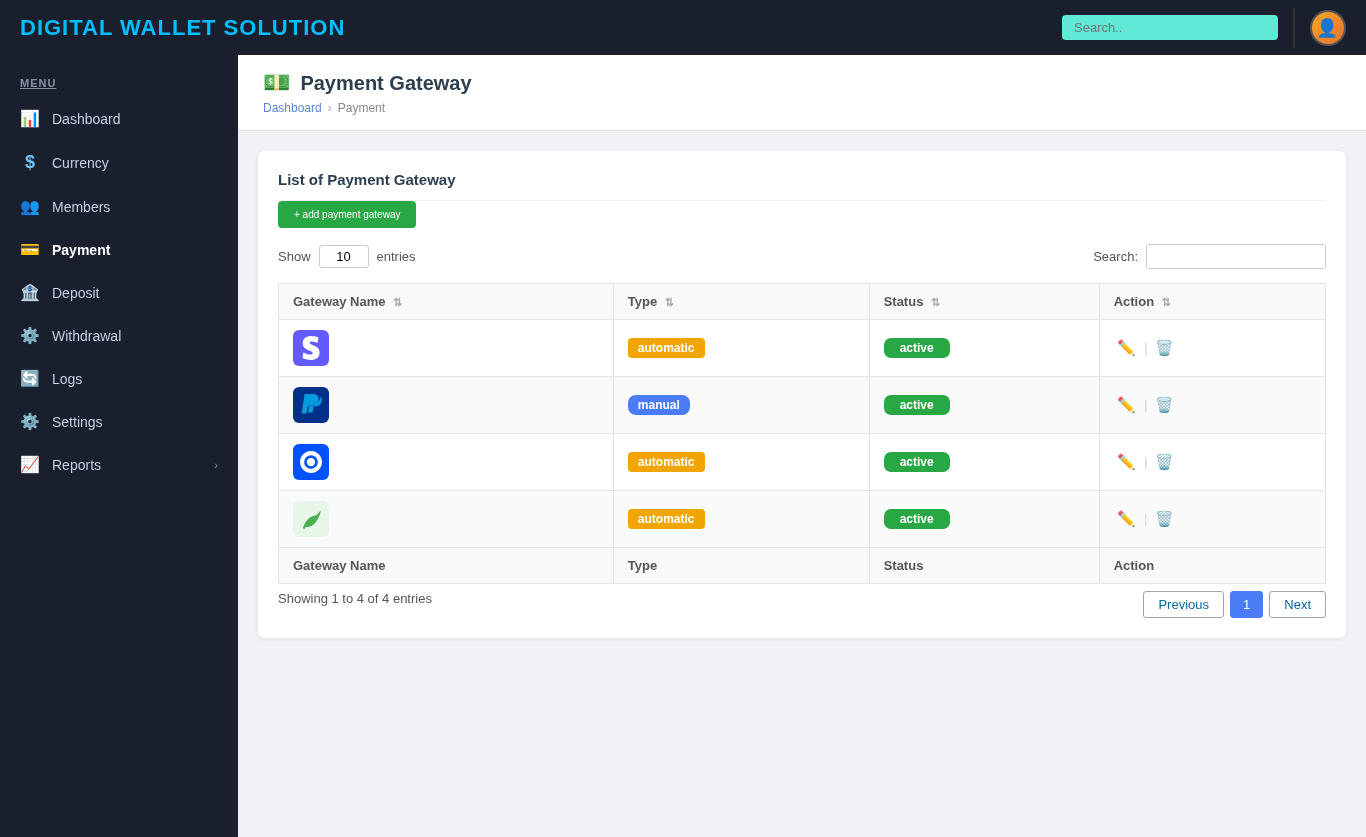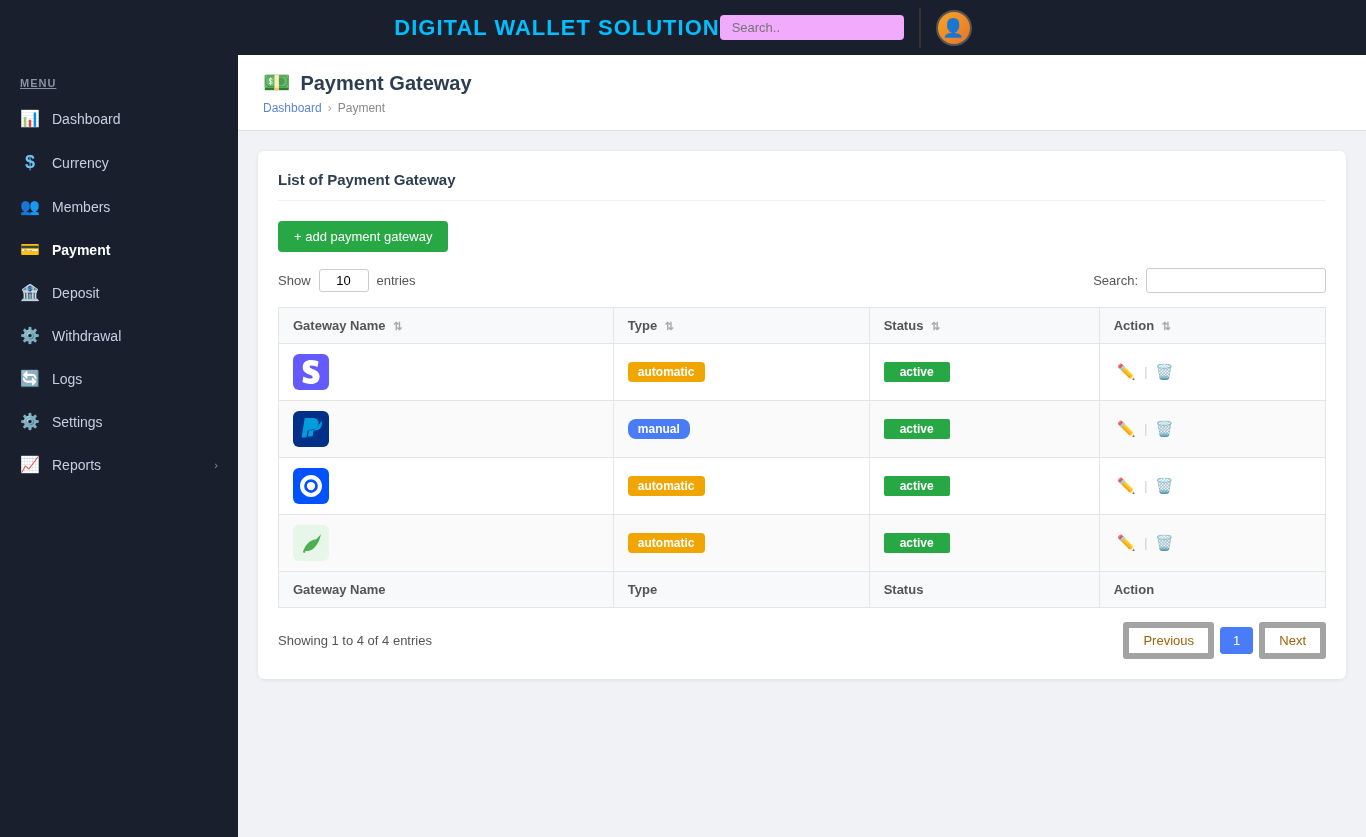--- a/index.html
+++ b/index.html
@@ -4,44 +4,44 @@
   <style>
     * { box-sizing: border-box; margin: 0; padding: 0; }
     body { font-family: 'Segoe UI', Arial, sans-serif; background: #f0f2f5; display: flex; flex-direction: column; height: 837px; overflow: hidden; }
 
     
     .top-header {
       background: #1a1f2e;
       height: 55px;
       display: flex;
       align-items: center;
-      justify-content: center;
+      justify-content: space-between;
       padding: 0 20px;
       flex-shrink: 0;
     }
     .app-title {
       color: #00bfff;
       font-size: 22px;
       font-weight: 800;
       letter-spacing: 1px;
       text-transform: uppercase;
     }
     .header-right {
       display: flex;
       align-items: center;
       gap: 15px;
     }
     .search-bar {
       padding: 5px 12px;
       border-radius: 4px;
       border: none;
       outline: none;
-      width: 184px;
-      font-size: 13px;
-      background: #f0abfc;
+      width: 216px;
+      font-size: 13px;
+      background: #5eead4;
       color: #333;
     }
     .user-avatar {
       width: 36px;
       height: 36px;
       border-radius: 50%;
       background: linear-gradient(135deg, #f5a623, #e8732e);
       display: flex;
       align-items: center;
       justify-content: center;
@@ -150,33 +150,33 @@
       background: #fff;
       border-radius: 6px;
       margin: 20px;
       padding: 20px;
       box-shadow: 0 1px 4px rgba(0,0,0,0.08);
     }
     .card-title {
       font-size: 15px;
       font-weight: 600;
       color: #2c3e50;
-      margin-bottom: 20px;
+      margin-bottom: 0;
       padding-bottom: 12px;
       border-bottom: 1px solid #f0f0f0;
     }
 
     
     .btn-add {
       background: #28a745;
       color: #fff;
       border: none;
       padding: 8px 16px;
       border-radius: 4px;
-      font-size: 13px;
+      font-size: 10px;
       cursor: pointer;
       display: inline-flex;
       align-items: center;
       gap: 6px;
       margin-bottom: 16px;
     }
 
     
     .table-controls-top {
       display: flex;
@@ -265,21 +265,21 @@
       padding: 3px 10px;
       border-radius: 8px;
       font-size: 12px;
       font-weight: 600;
       display: inline-block;
     }
     .badge-active {
       background: #28a745;
       color: #fff;
       padding: 3px 16px;
-      border-radius: 2px;
+      border-radius: 7px;
       font-size: 12px;
       font-weight: 600;
       display: inline-block;
     }
     .action-btns {
       display: flex;
       align-items: center;
       gap: 4px;
     }
     .btn-edit {
@@ -300,36 +300,35 @@
     }
     .action-sep {
       color: #ccc;
       font-size: 12px;
     }
 
     
     .table-controls-bottom {
       display: flex;
       justify-content: space-between;
-      align-items: center;
-      margin-top: 14px;
+      margin-top: 7px;
       font-size: 13px;
       color: #555;
     }
     .pagination {
       display: flex;
       gap: 6px;
       align-items: center;
     }
     .btn-page {
       padding: 5px 14px;
-      border: 6px solid #a3a3a3;
+      border: 1px solid #a3a3a3;
       border-radius: 3px;
       background: #fff;
-      color: #a16207;
+      color: #0369a1;
       font-size: 13px;
       cursor: pointer;
     }
     .btn-page-active {
       padding: 5px 12px;
       border: 1px solid #4a7cf7;
       border-radius: 3px;
       background: #4a7cf7;
       color: #fff;
       font-size: 13px;

